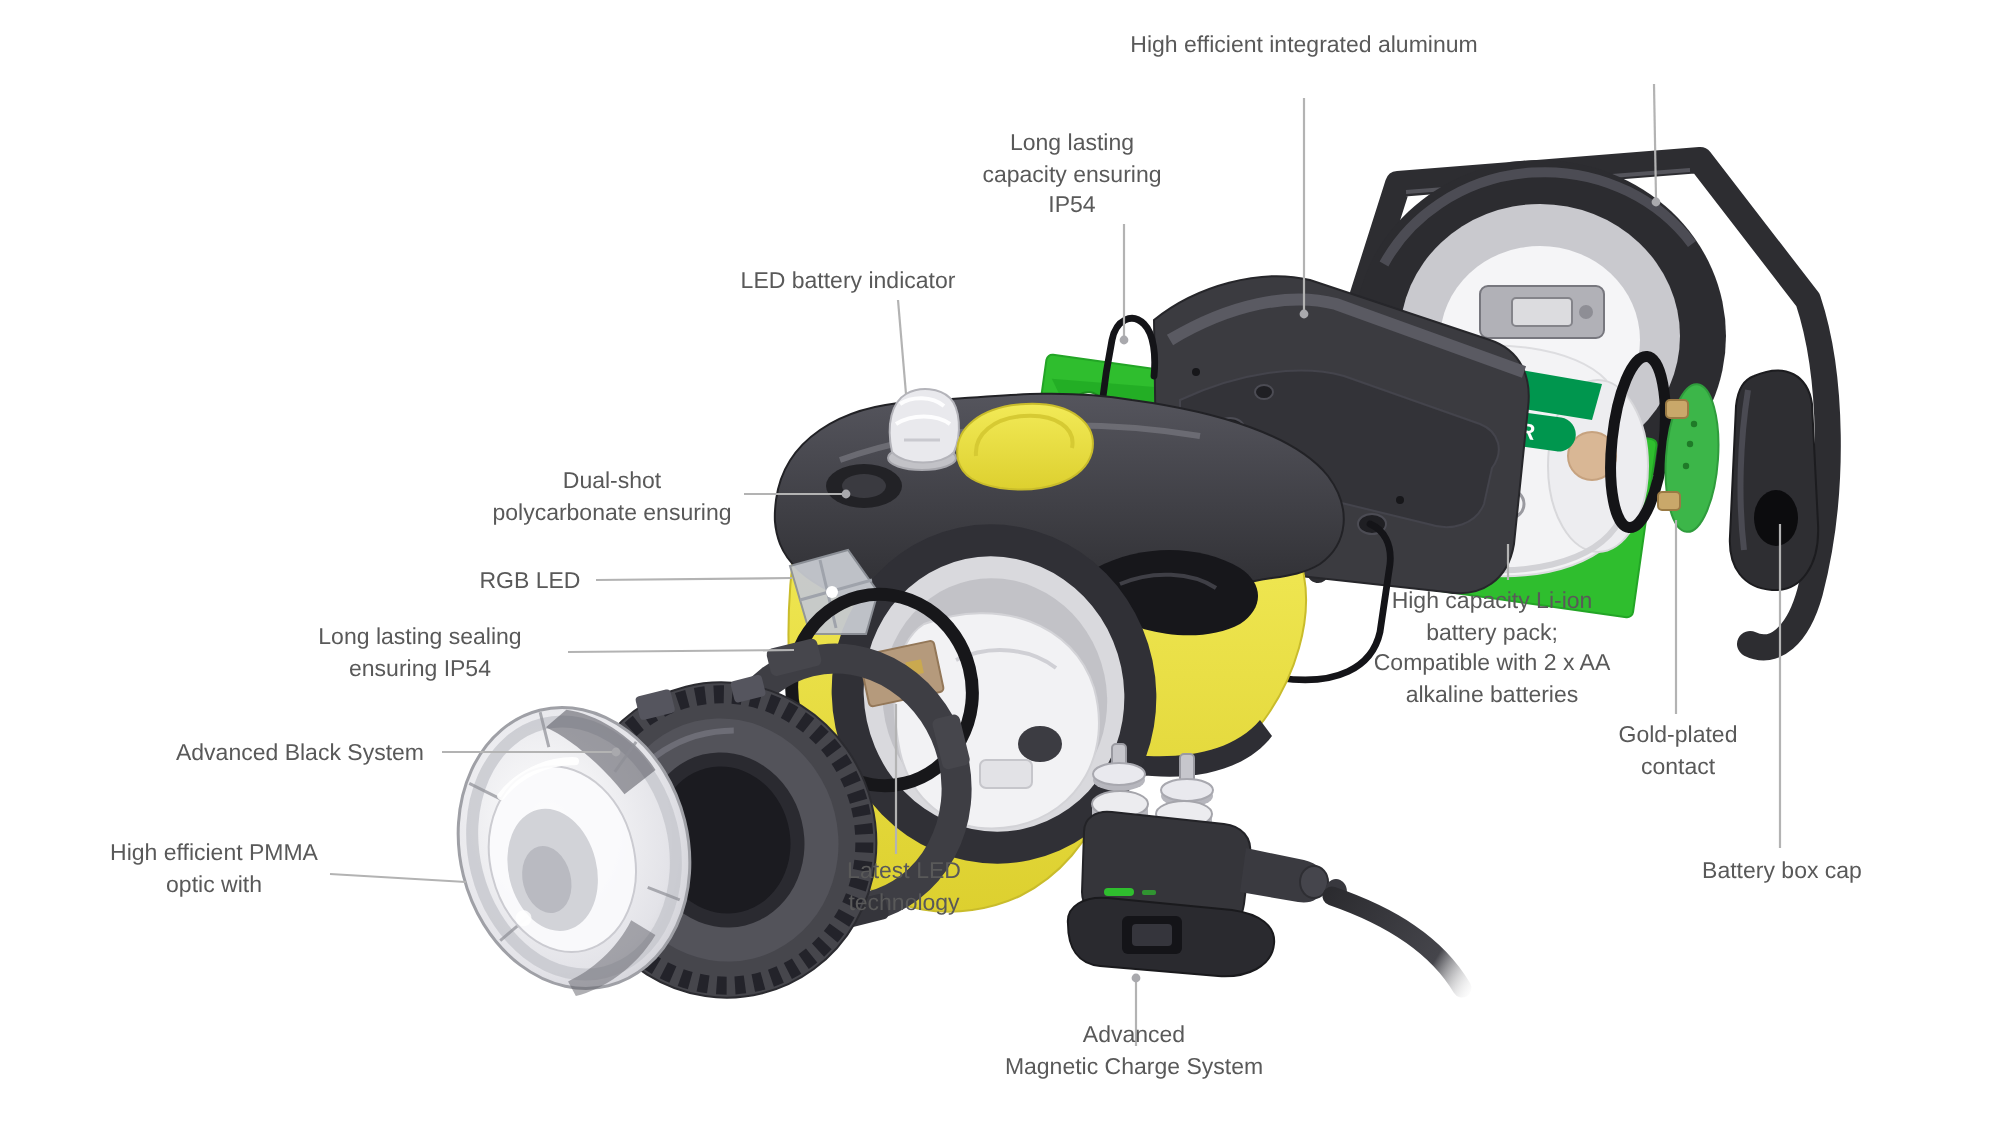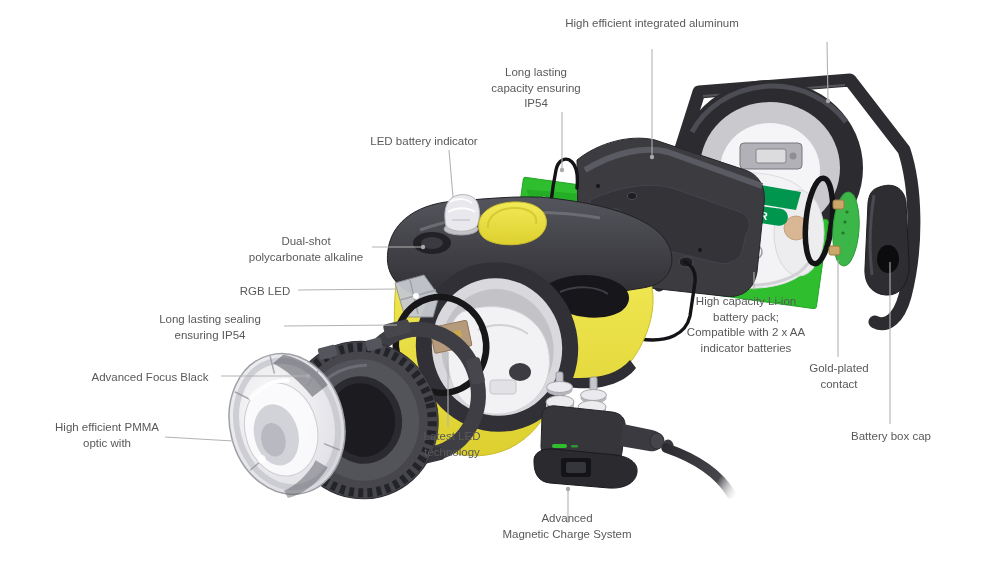--- a/index.html
+++ b/index.html
@@ -242,45 +242,45 @@
   <div class="lbl" style="left:536px;top:65px">
     <span>Long lasting</span>
     <span>capacity ensuring</span>
     <span>IP54</span>
   </div>
   <div class="lbl" style="left:424px;top:134px">
     <span>LED battery indicator</span>
   </div>
   <div class="lbl" style="left:306px;top:234px">
     <span>Dual-shot</span>
-    <span>polycarbonate alkaline</span>
+    <span>polycarbonate ensuring</span>
   </div>
   <div class="lbl" style="left:265px;top:284px">
     <span>RGB LED</span>
   </div>
   <div class="lbl" style="left:210px;top:312px">
     <span>Long lasting sealing</span>
     <span>ensuring  IP54</span>
   </div>
   <div class="lbl" style="left:150px;top:370px">
-    <span>Advanced Focus Black</span>
+    <span>Advanced Black System</span>
   </div>
   <div class="lbl" style="left:107px;top:420px">
     <span>High efficient PMMA</span>
     <span>optic with</span>
   </div>
   <div class="lbl" style="left:452px;top:429px">
     <span>Latest LED</span>
     <span>technology</span>
   </div>
   <div class="lbl" style="left:746px;top:294px">
     <span>High capacity Li-ion</span>
     <span>battery pack;</span>
     <span>Compatible with 2 x AA</span>
-    <span>indicator batteries</span>
+    <span>alkaline batteries</span>
   </div>
   <div class="lbl" style="left:839px;top:361px">
     <span>Gold-plated</span>
     <span>contact</span>
   </div>
   <div class="lbl" style="left:891px;top:429px">
     <span>Battery box cap</span>
   </div>
   <div class="lbl" style="left:567px;top:511px">
     <span>Advanced</span>

